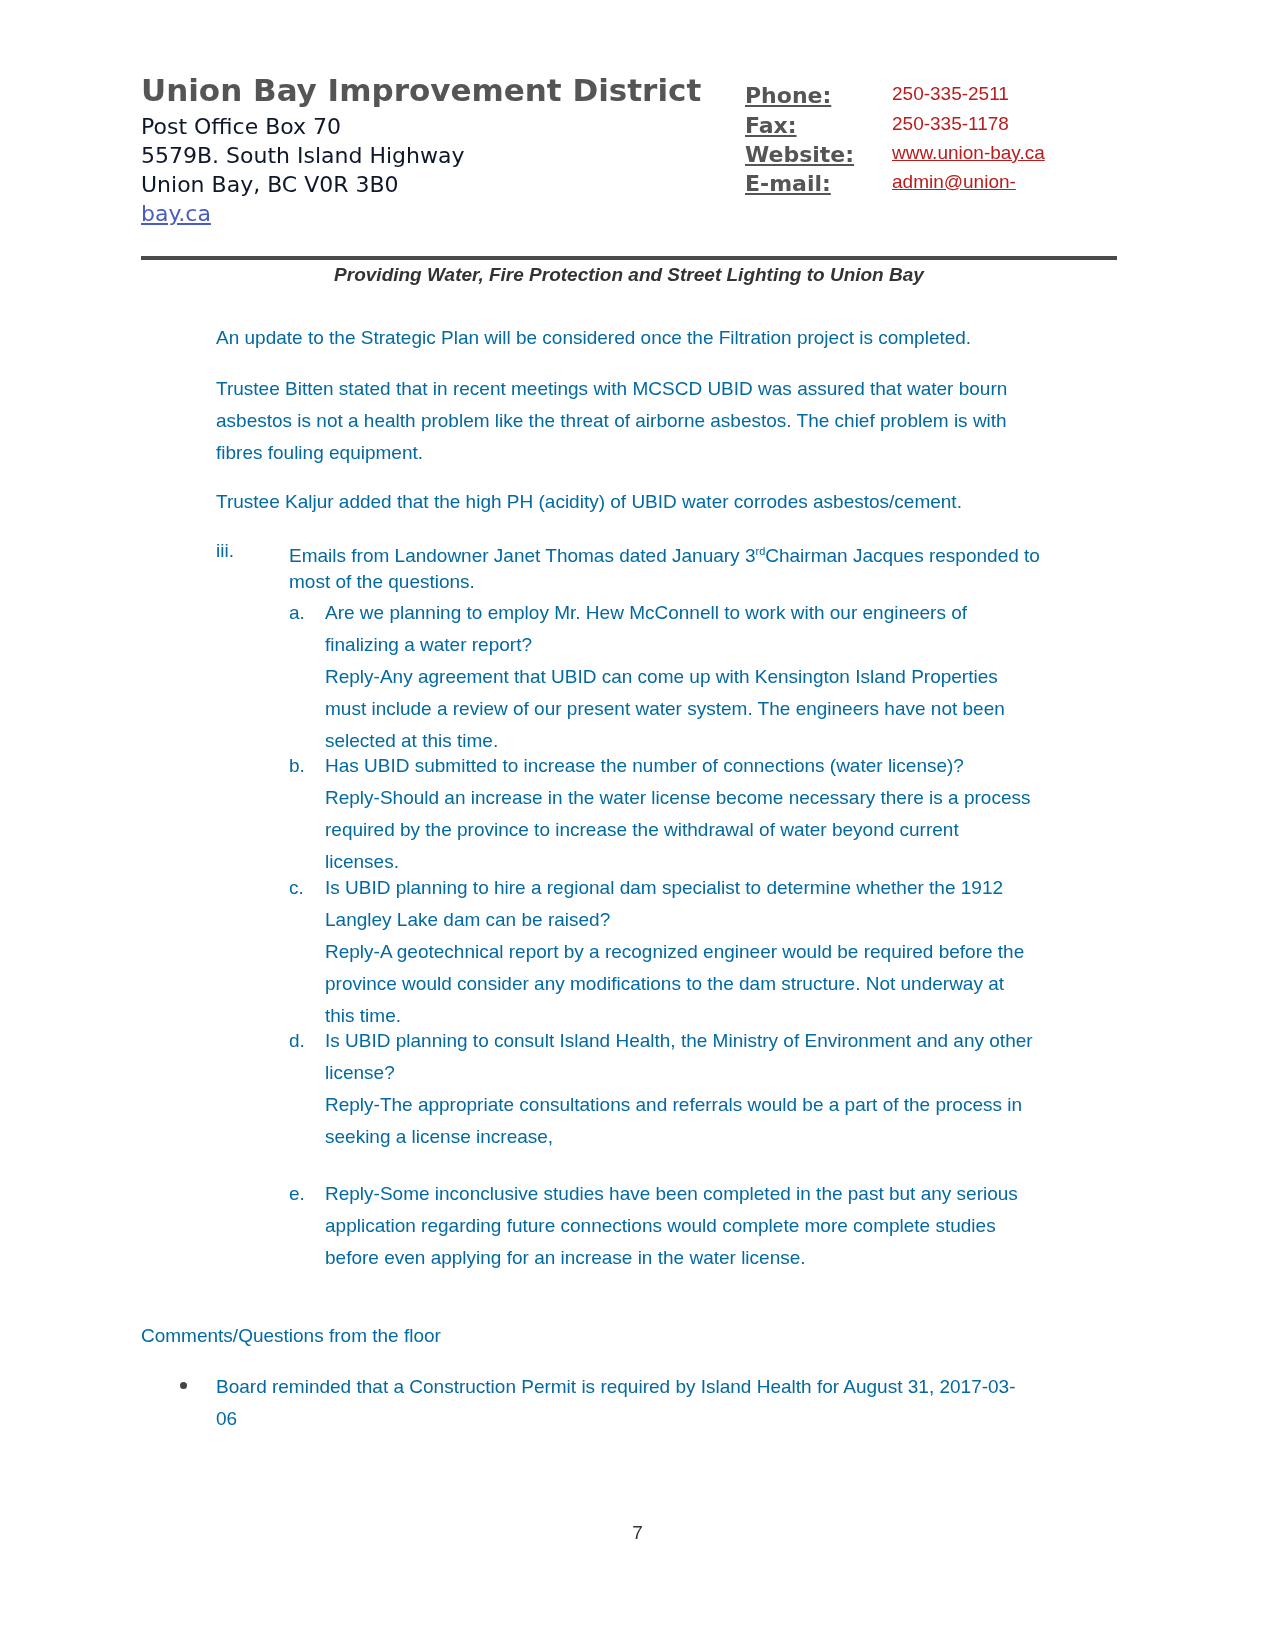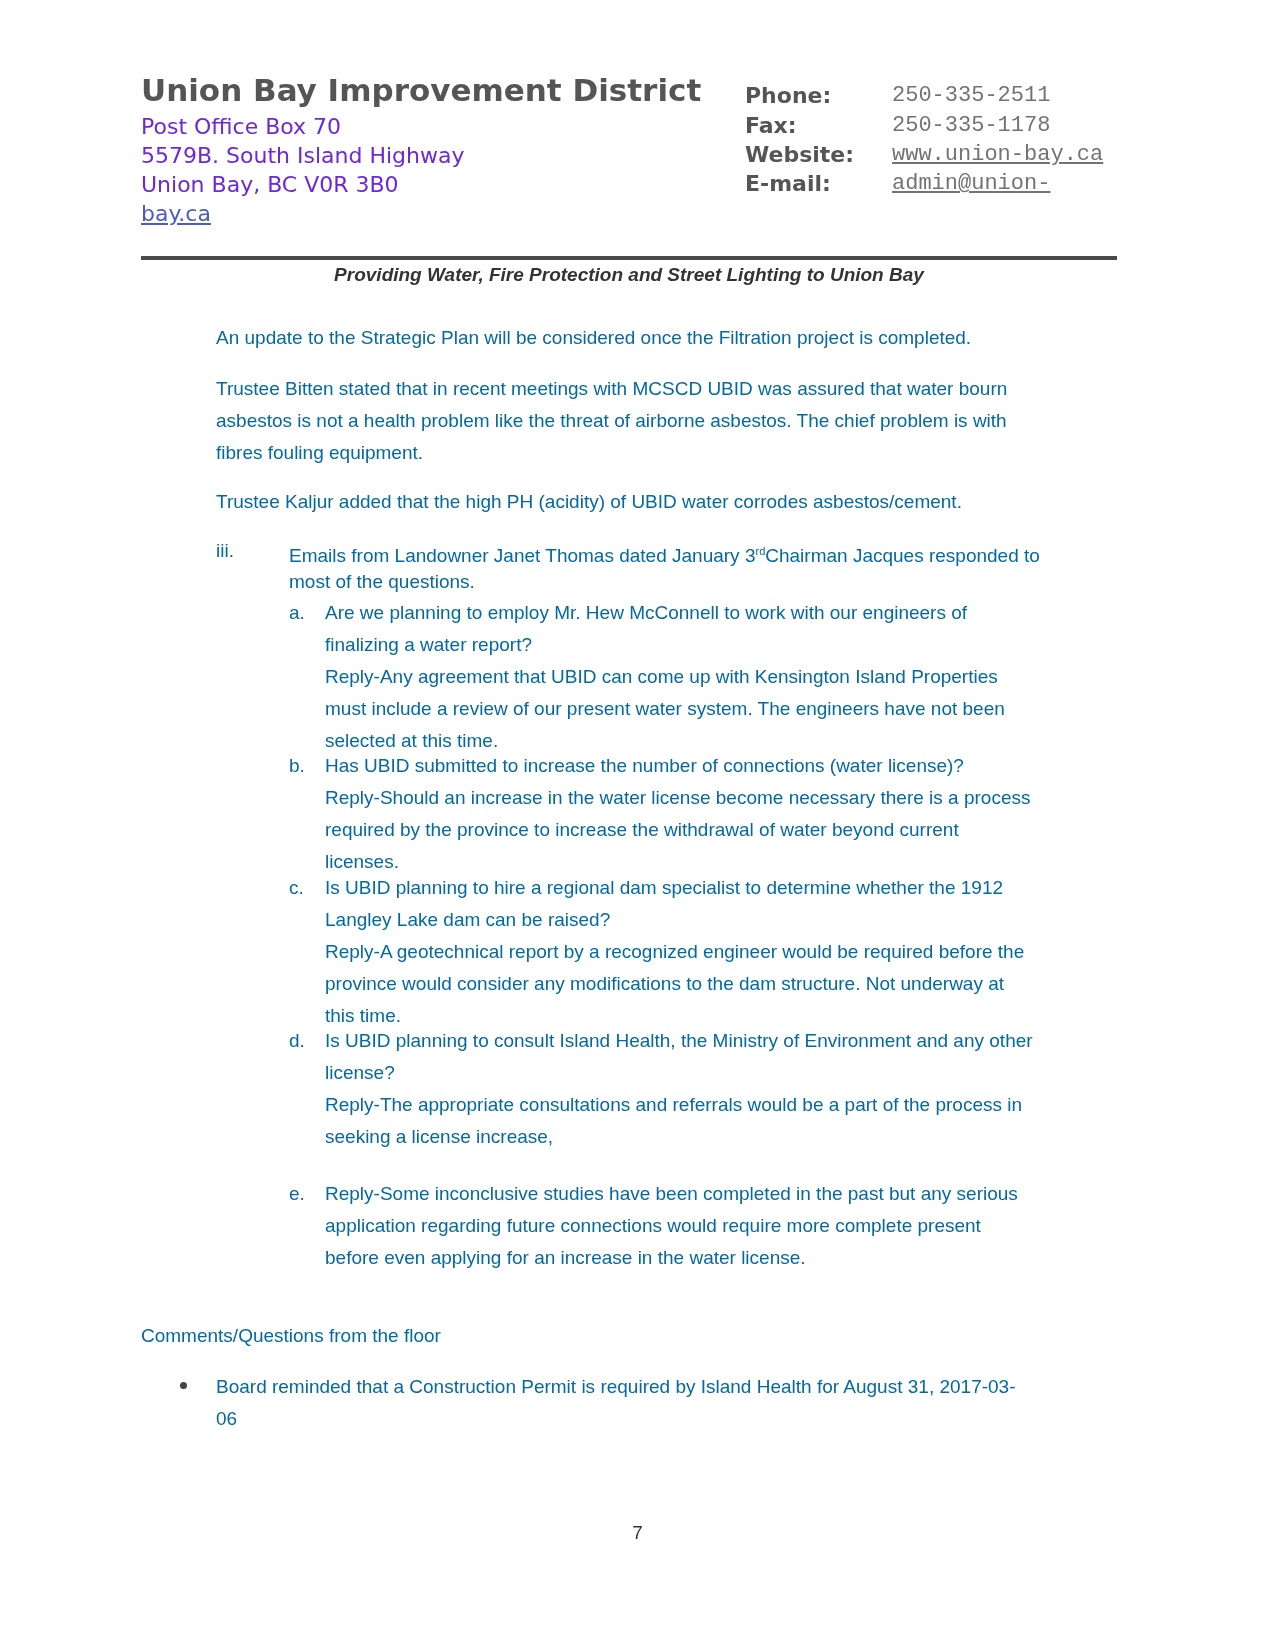--- a/index.html
+++ b/index.html
@@ -1,24 +1,24 @@
 <!DOCTYPE html>
 <html><head>
 <meta charset="utf-8">
 <style>
   html, body { margin: 0; padding: 0; background: #ffffff; }
   body { width: 1275px; height: 1650px; position: relative; overflow: hidden;
          font-family: "Liberation Sans Narrow", "Liberation Sans", sans-serif; color: #2a2a2a; }
   .abs { position: absolute; }
   .org-name { left: 141px; top: 72px; font-family: "DejaVu Sans", sans-serif; font-weight: bold;
               font-size: 31px; color: #555555; letter-spacing: 0px; white-space: nowrap; }
-  .addr { left: 141px; font-family: "DejaVu Sans", sans-serif; font-size: 22px; color: #6d28d9; white-space: nowrap; }
+  .addr { left: 141px; font-family: "DejaVu Sans", sans-serif; font-size: 22px; color: #0f172a; white-space: nowrap; }
   .link { color: #4a5cc0; text-decoration: underline; }
-  .clabel { left: 745px; font-family: "DejaVu Sans", sans-serif; font-weight: bold; font-size: 22px; color: #555555; white-space: nowrap; }
-  .cval { left: 892px; font-family: Liberation Mono, monospace; font-size: 22px; color: #737373; white-space: nowrap; }
+  .clabel { left: 745px; font-family: "DejaVu Sans", sans-serif; font-weight: bold; font-size: 22px; color: #555555; white-space: nowrap; text-decoration: underline; }
+  .cval { left: 892px; font-family: Liberation Sans, sans-serif; font-size: 19px; color: #b91c1c; white-space: nowrap; }
   .rule { left: 141px; top: 256px; width: 976px; height: 4px; background: #4a4a4a; }
   .tagline { left: 141px; top: 264px; width: 976px; text-align: center; font-family: "Liberation Sans", sans-serif;
              font-weight: bold; font-style: italic; font-size: 19px; color: #333333; }
   .p { font-family: "Liberation Sans", sans-serif; font-size: 19px; color: #0369a1; line-height: 32px; white-space: nowrap; }
   .pagenum { left: 0; width: 1275px; top: 1522px; text-align: center; font-family: "Liberation Sans", sans-serif; font-size: 19px; color: #333; }
   sup { font-size: 11px; }
   .bullet { width: 7px; height: 7px; border-radius: 50%; background: #444; }
 </style>
 </head>
 <body>
@@ -85,21 +85,21 @@
 <div class="abs" style="left:325px; top:1025px">
   <div class="p">Is UBID planning to consult Island Health, the Ministry of Environment and any other</div>
   <div class="p">license?</div>
   <div class="p">Reply-The appropriate consultations and referrals would be a part of the process in</div>
   <div class="p">seeking a license increase,</div>
 </div>
 
 <div class="abs p" style="left:289px; top:1178px">e.</div>
 <div class="abs" style="left:325px; top:1178px">
   <div class="p">Reply-Some inconclusive studies have been completed in the past but any serious</div>
-  <div class="p">application regarding future connections would require more complete present</div>
+  <div class="p">application regarding future connections would complete more complete studies</div>
   <div class="p">before even applying for an increase in the water license.</div>
 </div>
 
 <div class="abs p" style="left:141px; top:1320px">Comments/Questions from the floor</div>
 
 <div class="abs bullet" style="left:180px; top:1382px"></div>
 <div class="abs" style="left:216px; top:1371px">
   <div class="p">Board reminded that a Construction Permit is required by Island Health for August 31, 2017-03-</div>
   <div class="p">06</div>
 </div>

